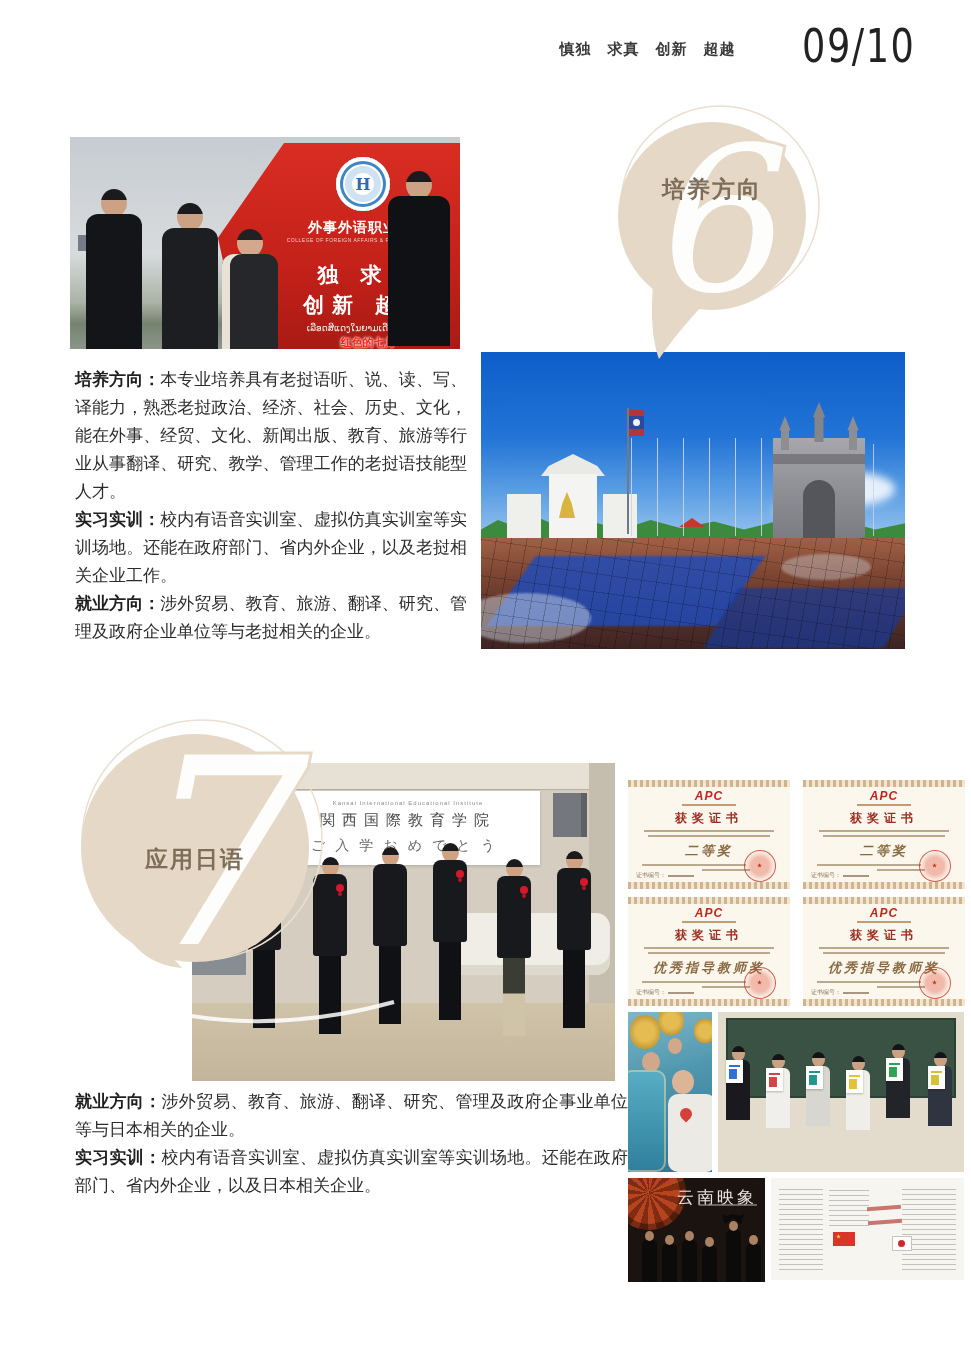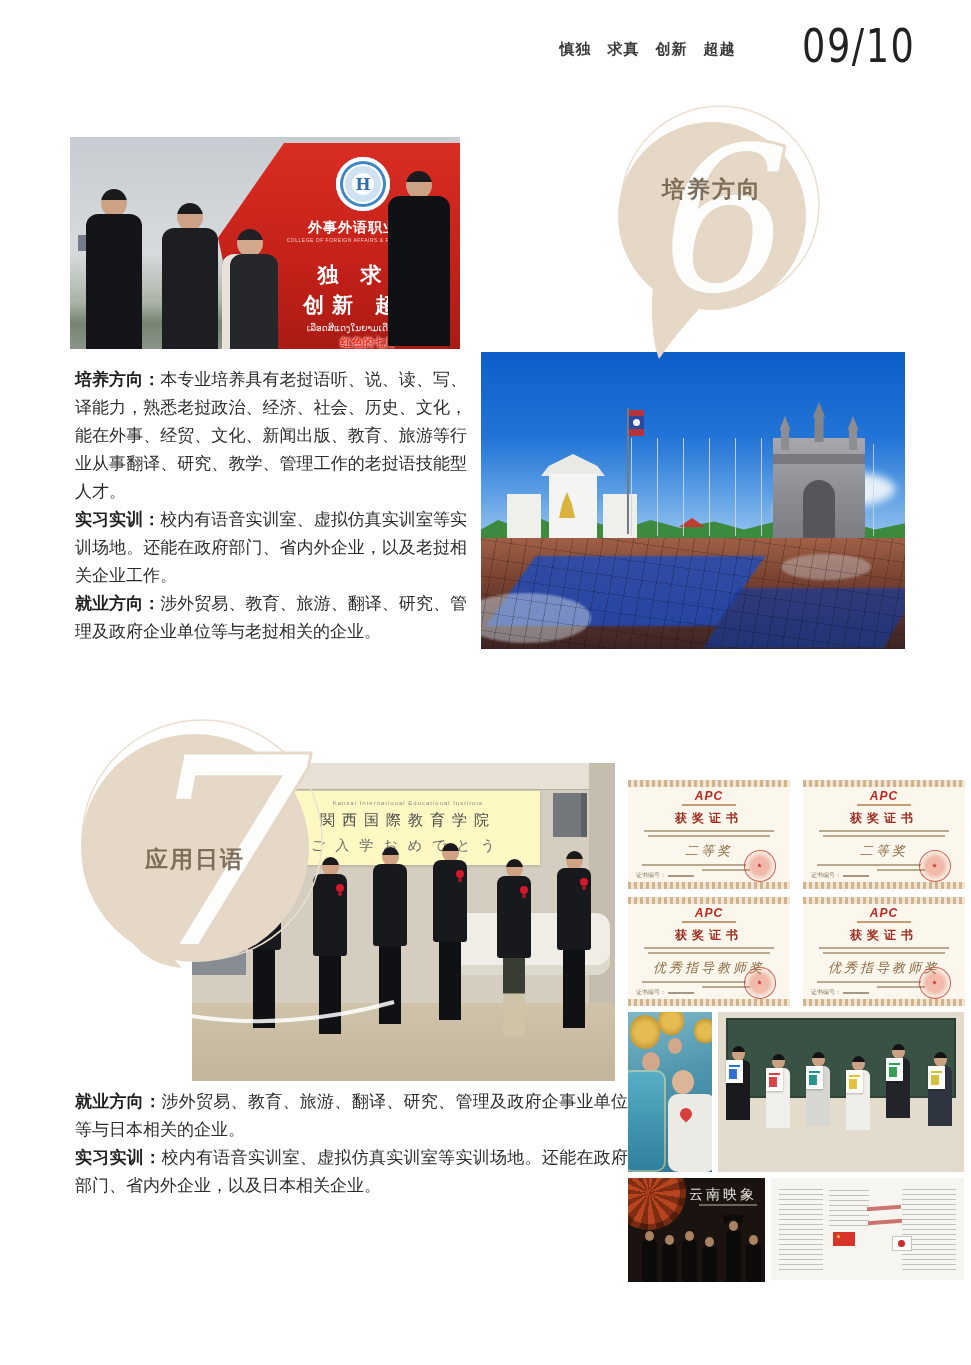--- a/index.html
+++ b/index.html
@@ -100,21 +100,21 @@
   .tblock p{margin:0;}
   .tblock b{color:#1f1f1f;}
   .tb1{left:75px;top:366px;width:392px;}
   .tb2{left:75px;top:1088px;width:553px;}
   
   .ph-japan{left:192px;top:763px;width:423px;height:318px;background:#d5cec0;z-index:2;}
   .jp-ceil{position:absolute;left:0;top:0;width:100%;height:26px;background:#e7e1d5;border-bottom:1px solid #b7b0a2;}
   .jp-rwall{position:absolute;right:0;top:0;width:26px;height:100%;background:#c5bdad;}
   .jp-floor{position:absolute;left:0;top:240px;width:100%;height:78px;
      background:linear-gradient(180deg,#cfc3aa,#c3b59c);}
-  .jp-banner{position:absolute;left:56px;top:28px;width:292px;height:74px;background:#fef9c3;
+  .jp-banner{position:absolute;left:56px;top:28px;width:292px;height:74px;background:#ffffff;
      box-shadow:0 1px 3px rgba(0,0,0,.18);}
   .jp-blogo{position:absolute;left:8px;top:10px;width:26px;height:26px;border-radius:50%;
      background:radial-gradient(circle at 50% 50%,#dcebf7 0 6px,#3f86c6 7px 9px,#fff 10px);
      border:2px solid #2e6db4;}
   .jp-ben{position:absolute;left:40px;top:9px;width:240px;text-align:center;font-size:6px;
      color:#8a8a8a;letter-spacing:1px;}
   .jp-bjp1{position:absolute;left:40px;top:20px;width:240px;text-align:center;font-size:15px;
      color:#4a4a4a;letter-spacing:7px;font-family:"DejaVu Serif",serif;}
   .jp-bjp2{position:absolute;left:20px;top:46px;width:280px;text-align:center;font-size:14px;
      color:#6a6a6a;letter-spacing:10px;font-family:"DejaVu Serif",serif;}
@@ -140,21 +140,21 @@
      background:repeating-linear-gradient(90deg,#c9a87c 0 3px,#efe3cf 3px 6px);}
   .cs-t{top:0;} .cs-b{bottom:0;}
   .cert-logo{position:absolute;left:0;top:10px;width:100%;text-align:center;color:#c0241c;
      font-weight:bold;font-style:italic;font-size:12px;letter-spacing:1px;line-height:12px;}
   .cert-lsub{position:absolute;left:54px;top:24px;width:54px;height:2px;background:#c49b72;}
   .cert-title{position:absolute;left:0;top:30px;width:100%;text-align:center;color:#9c2b20;
      font-weight:bold;font-size:12px;letter-spacing:5px;font-family:"DejaVu Serif",serif;}
   .cert-bl{position:absolute;height:2px;background:#b9a98f;}
   .b1{left:16px;top:50px;width:130px;} .b2{left:20px;top:55px;width:122px;}
   .cert-award{position:absolute;left:0;top:62px;width:100%;text-align:center;color:#8a6a42;
-     font-weight:normal;font-size:13px;letter-spacing:3px;font-family:"DejaVu Serif",serif;font-style:italic;}
+     font-weight:bold;font-size:13px;letter-spacing:3px;font-family:"DejaVu Serif",serif;font-style:italic;}
   .cert-tag{left:14px;top:84px;width:60px;}
   .cert-org1{right:44px;top:84px;width:52px;} .cert-org2{right:40px;top:89px;width:48px;}
   .cert-seal{position:absolute;right:14px;top:70px;width:30px;height:30px;border-radius:50%;
      border:1.5px solid rgba(198,44,32,.75);
      background:radial-gradient(circle,rgba(220,70,50,.35) 0 40%,rgba(220,70,50,.12) 60%,transparent 72%);}
   .cert-seal::after{content:"";position:absolute;left:12px;top:12px;width:5px;height:5px;background:#c62c20;
      clip-path:polygon(50% 0,61% 35%,98% 35%,68% 57%,79% 91%,50% 70%,21% 91%,32% 57%,2% 35%,39% 35%);}
   .cert-serial{position:absolute;left:8px;bottom:9px;font-size:6px;color:#8b7b64;display:flex;align-items:center;gap:2px;}
   .cert-serial i{display:block;width:26px;height:2px;background:#a59782;}
   
@@ -181,21 +181,21 @@
      background:linear-gradient(currentColor,currentColor) 0 0/100% 2px no-repeat,
        linear-gradient(currentColor,currentColor) 0 4px/45% 10px no-repeat,
        linear-gradient(currentColor,currentColor) 55% 4px/45% 10px no-repeat,
        linear-gradient(#fff,#fff) 2px 6px/2px 6px no-repeat,
        linear-gradient(#fff,#fff) 12px 6px/2px 6px no-repeat;}
   .ph-yun{left:628px;top:1178px;width:137px;height:104px;background:#1a1310;}
   .umb{position:absolute;left:-16px;top:-22px;width:74px;height:74px;border-radius:50%;
      background:repeating-conic-gradient(#b8441f 0 14deg,#7e2c12 14deg 28deg);
      box-shadow:inset 0 0 0 6px rgba(0,0,0,.35);}
   .yun-cap{position:absolute;right:8px;top:8px;color:#e9e5de;font-family:"DejaVu Serif",serif;
-     font-size:14px;letter-spacing:3px;}
+     font-size:17px;letter-spacing:3px;}
   .yun-sub{position:absolute;right:8px;top:26px;width:58px;height:2px;background:#8d8779;opacity:.7;}
   .yun-fig{position:absolute;bottom:0;width:15px;height:42px;background:#0d0b09;border-radius:5px 5px 0 0;}
   .yun-fig::before{content:"";position:absolute;left:3px;top:-9px;width:9px;height:10px;border-radius:50%;background:#a98163;}
   .yun-arms::after{content:"";position:absolute;left:-4px;top:-16px;width:22px;height:10px;
      background:#0d0b09;clip-path:polygon(0 0,12% 100%,50% 40%,88% 100%,100% 0,80% 20%,50% 0,20% 20%);}
   .ph-notes{left:771px;top:1178px;width:193px;height:102px;background:#f7f5f0;}
   .txtcol{position:absolute;top:8px;height:84px;
      background:repeating-linear-gradient(0deg,rgba(95,95,100,.35) 0 1px,transparent 1px 5px);}
   .tc1{left:8px;width:44px;} .tc2{left:58px;width:40px;height:40px;} .tc3{right:8px;width:54px;}
   .cnflag{position:absolute;left:62px;top:54px;width:22px;height:14px;background:#d8342a;}

